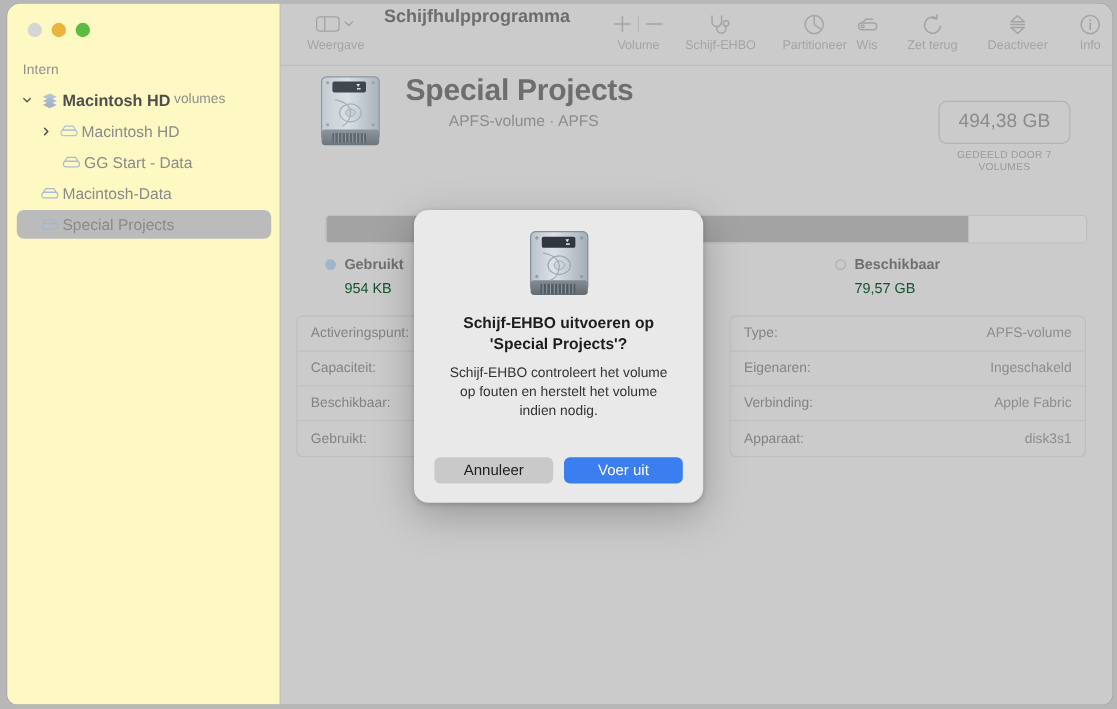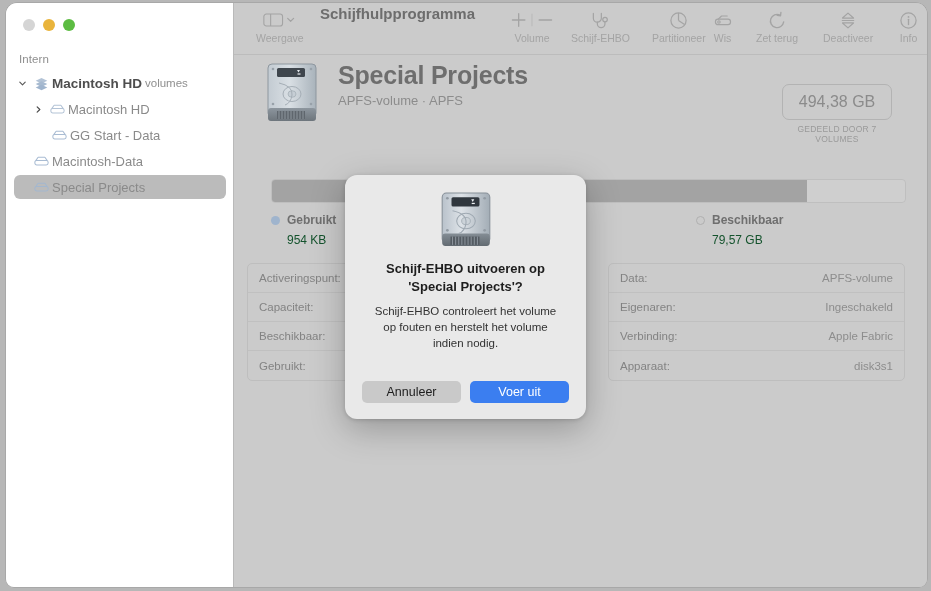--- a/index.html
+++ b/index.html
@@ -22,21 +22,21 @@
     border-radius: 11px 11px 8px 8px;
     overflow: hidden;
     background: #cbcbcb;
     box-shadow: 0 0 0 0.5px rgba(0,0,0,0.16);
   }
 
   
   .sidebar {
     position: absolute; left: 0; top: 0;
     width: 228px; height: 584px;
-    background: #ffffff;
+    background: #fef9c3;
     border-right: 0.5px solid #b9b9b9;
     text-align: right;
   }
   .traffic {
     position: absolute; left: 17px; top: 16px;
     display: flex; gap: 8px; align-items: center;
   }
   .light { width: 12px; height: 12px; border-radius: 50%; display: block; }
   .light.close { background: #d5d5d5; }
   .light.min   { background: #e9b43c; }
@@ -94,21 +94,21 @@
   
   .content {
     position: absolute; left: 228px; top: 52px;
     width: 693px; height: 532px;
     background: #cbcbcb;
   }
 
   .vol-header { position: absolute; left: 30px; top: 6px; display: flex; align-items: flex-start; }
   .vol-icon { width: 56px; height: 66px; margin-right: 18px; }
   .vol-name { font-size: 25px; font-weight: 700; color: #6e6e6e; letter-spacing: -0.2px; }
-  .vol-sub { font-size: 13px; color: #8c8c8c; margin-top: 3px; }
+  .vol-sub { font-size: 13px; color: #8c8c8c; margin-top: 3px; margin-left: 36px; }
 
   .cap-box {
     position: absolute; right: 35px; top: 29px;
     width: 110px; height: 36px;
     border: 1px solid #b3b3b3; border-radius: 7px;
     display: flex; align-items: center; justify-content: center;
     font-size: 16px; color: #8b8b8b;
   }
   .cap-caption {
     position: absolute; right: 35px; top: 69px;
@@ -448,21 +448,21 @@
           <span class="v"></span>
         </div>
         <div class="irow">
           <span class="k">Gebruikt:</span>
           <span class="v"></span>
         </div>
       </div>
 
       <div class="info-table right">
         <div class="irow">
-          <span class="k">Data:</span>
+          <span class="k">Type:</span>
           <span class="v">APFS-volume</span>
         </div>
         <div class="irow">
           <span class="k">Eigenaren:</span>
           <span class="v">Ingeschakeld</span>
         </div>
         <div class="irow">
           <span class="k">Verbinding:</span>
           <span class="v">Apple Fabric</span>
         </div>

